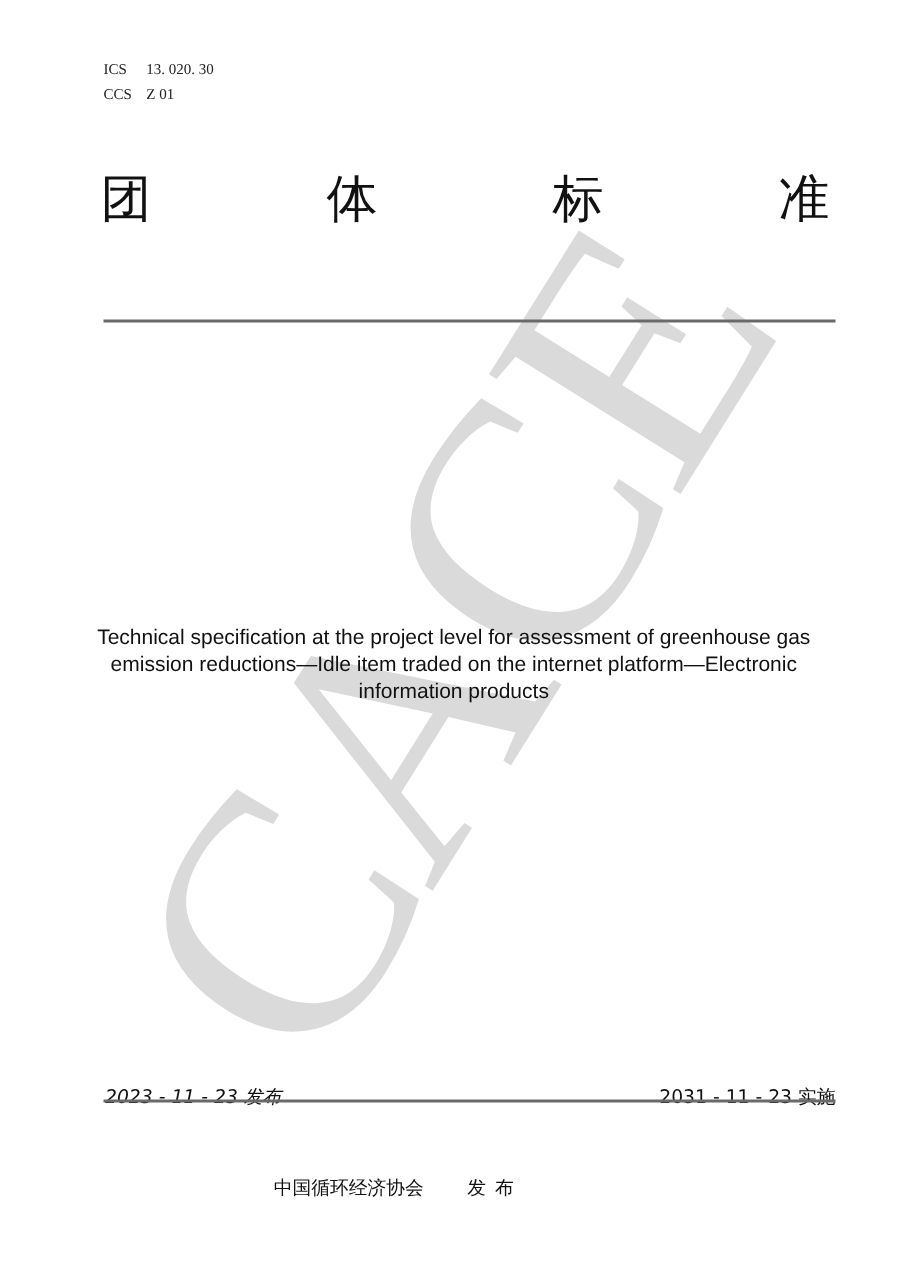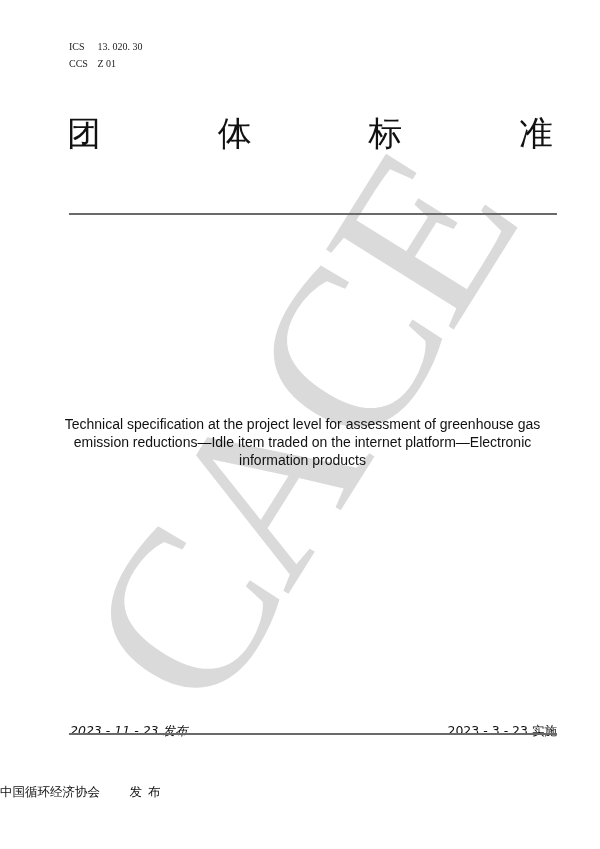--- a/index.html
+++ b/index.html
@@ -99,21 +99,22 @@
     }
     .date-impl {
       right: 43px; top: 713px;
       font-family: "DejaVu Sans", sans-serif;
       font-size: 12.5px;
       color: #111;
     }
     .publisher {
       left: 0; top: 774px;
       width: 531px;
-      font-family: Liberation Sans, sans-serif;
+      text-align: center;
+      font-family: Liberation Serif, serif;
       font-size: 12.5px;
       color: #111;
     }
     .publisher .org { margin-right: 26px; }
     .publisher .verb { letter-spacing: 6px; }
   </style>
 </head>
 <body>
 
 <div class="page">
@@ -140,21 +141,21 @@
 
 
   <div class="rule top"></div>
 
   <div class="layer title-cn">
   </div>
 
   <div class="layer title-en">Technical specification at the project level for assessment of greenhouse gas emission reductions—Idle item traded on the internet platform—Electronic information products</div>
 
   <div class="layer date-issue">2023 - 11 - 23 发布</div>
-  <div class="layer date-impl">2023 - 3 - 23 实施</div>
+  <div class="layer date-impl">2031 - 11 - 23 实施</div>
 
   <div class="rule bottom"></div>
 
   <div class="layer publisher">
     <span class="org">中国循环经济协会</span>
     <span class="verb">发布</span>
   </div>
 
 </div>
 

